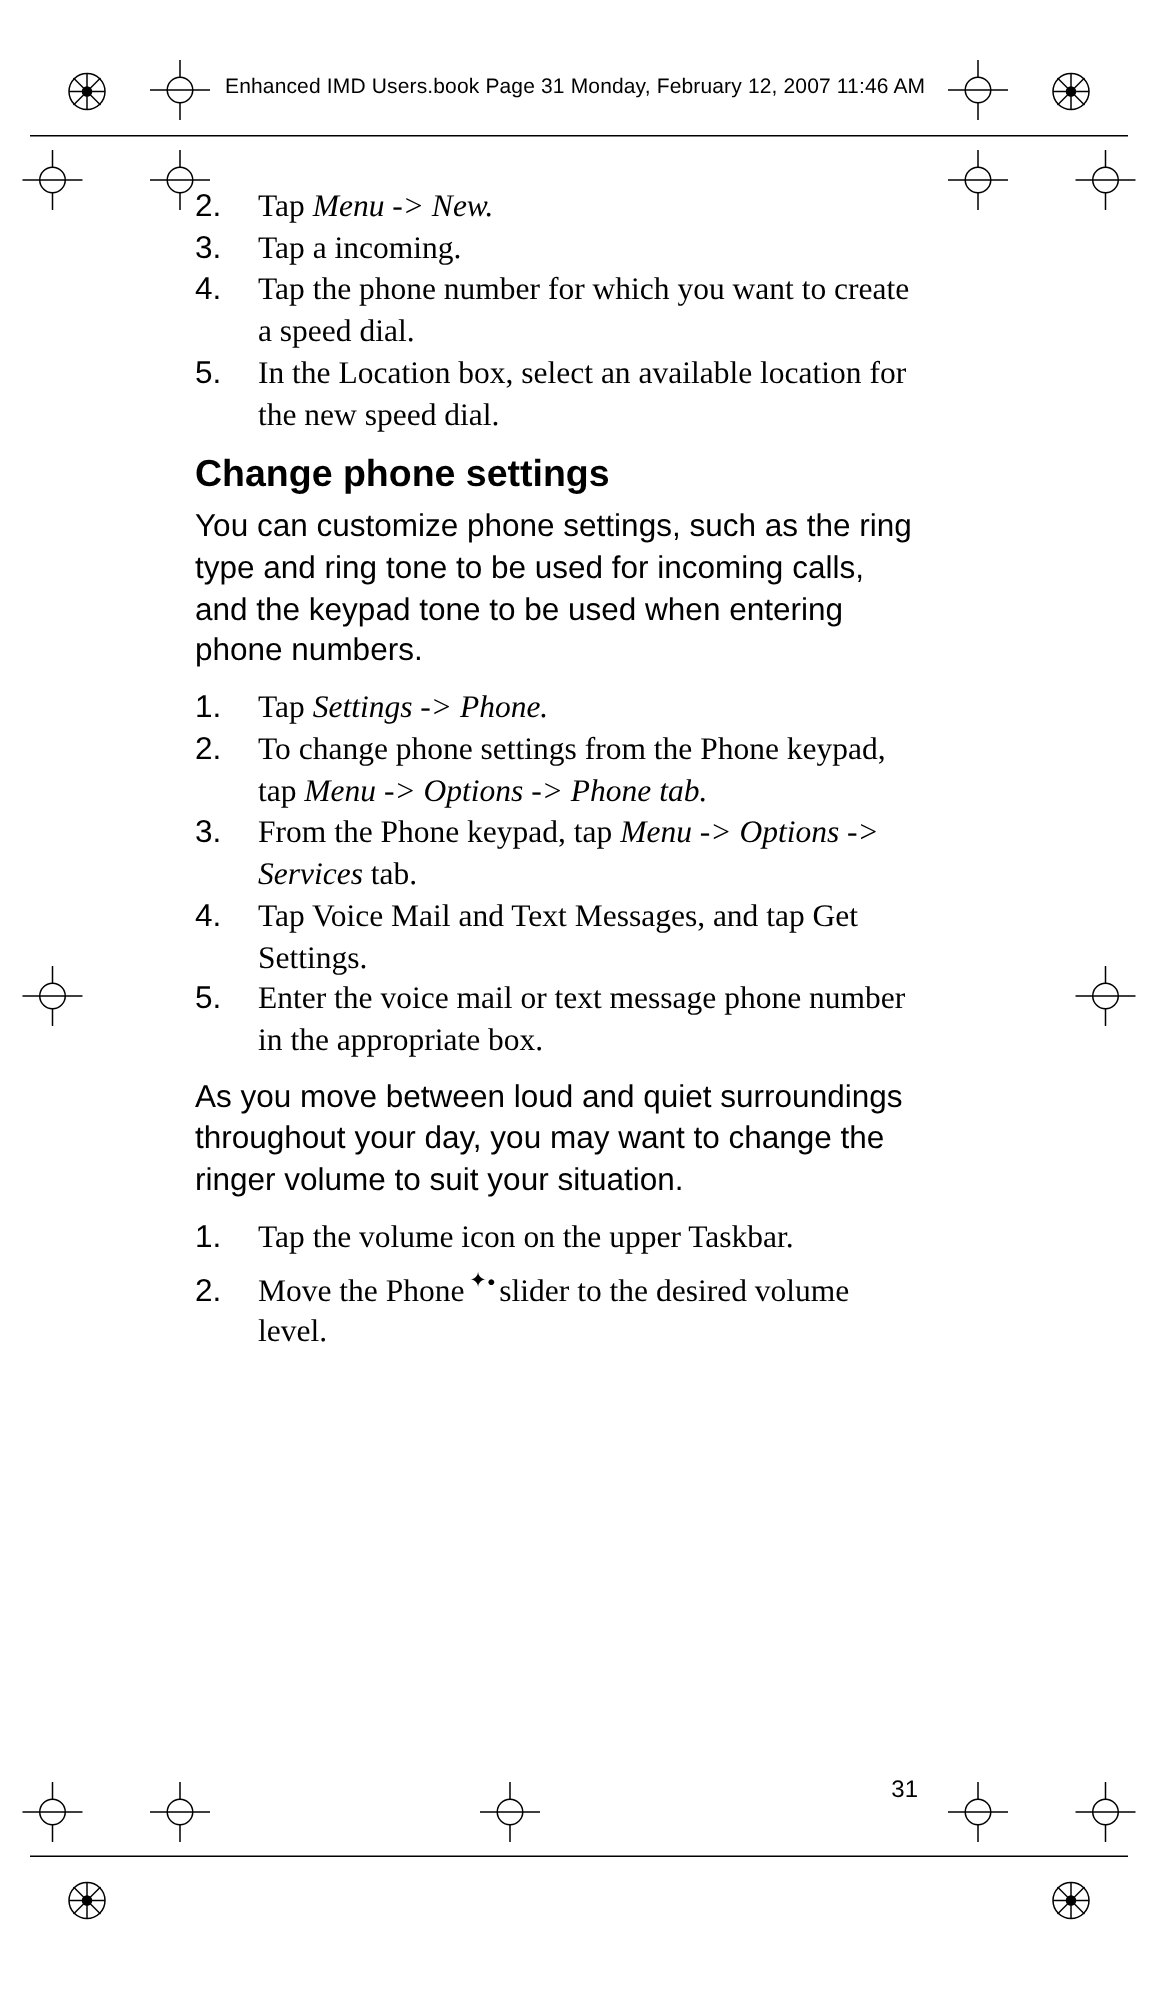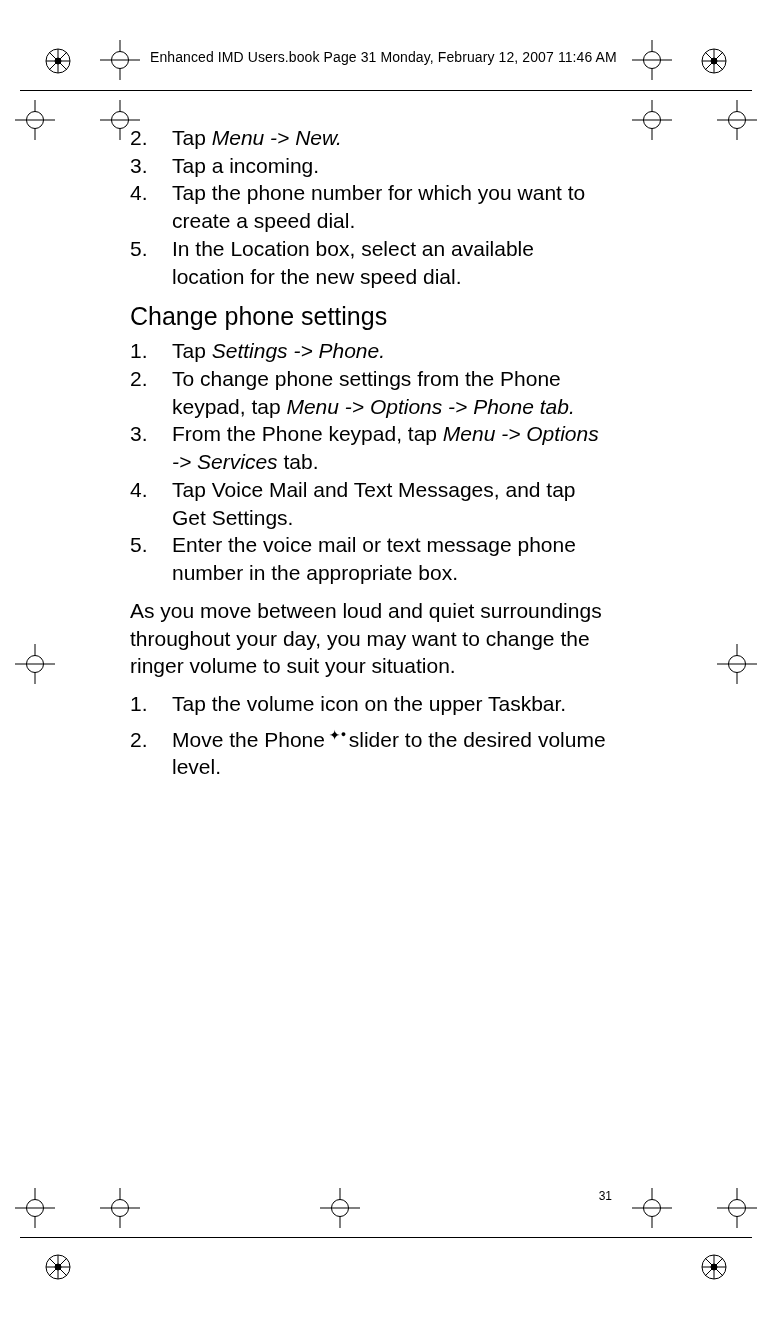--- a/index.html
+++ b/index.html
@@ -70,41 +70,42 @@
   }
   .content ol li {
     display:flex;
     margin-bottom:0px;
   }
   .content ol li .num {
     flex:0 0 42px;
   }
   .content ol li .txt {
     flex:1;
+    font-family:Liberation Serif, serif;
   }
   .note {
     margin-top:6px;
     margin-bottom:10px;
   }
   .note-label { font-weight:bold; }
   .para { margin-bottom:10px; }
   .h2 {
-    font-weight:normal;
+    font-weight:bold;
     font-size:25px;
     margin-top:10px;
     margin-bottom:4px;
     font-family: Arial, Helvetica, sans-serif;
     font-stretch: normal;
   }
   .italic { font-style:italic; }
   .page-num {
     position:absolute;
     right:160px;
     bottom:125px;
-    font-size:12px;
+    font-size:16px;
   }
   .phone-glyph {
     display:inline-block;
     position:relative;
     width:18px;
     height:18px;
     vertical-align:-1px;
   }
   .phone-glyph::before {
     content:"✦";
@@ -241,20 +242,21 @@
     </li>
     <li>
       <span class="num">5.</span>
       <span class="txt">In the Location box, select an available location for the new speed dial.</span>
     </li>
   </ol>
 
 
 
   <div class="h2">Change phone settings</div>
+  <div class="para">You can customize phone settings, such as the ring type and ring tone to be used for incoming calls, and the keypad tone to be used when entering phone numbers.</div>
 
   <ol>
     <li>
       <span class="num">1.</span>
       <span class="txt">
         <span>Tap </span><span class="italic">Settings -&gt; Phone.</span><span></span>
       </span>
     </li>
     <li>
       <span class="num">2.</span>

